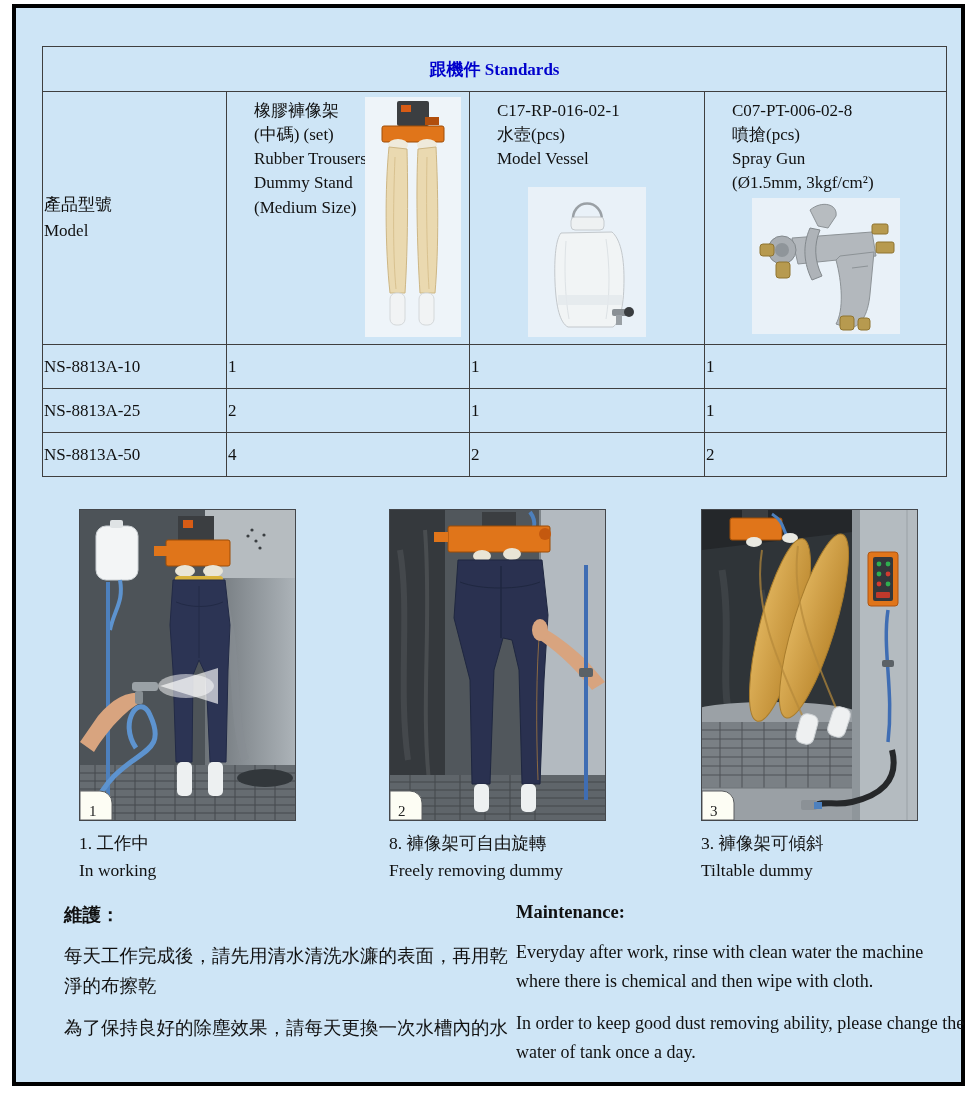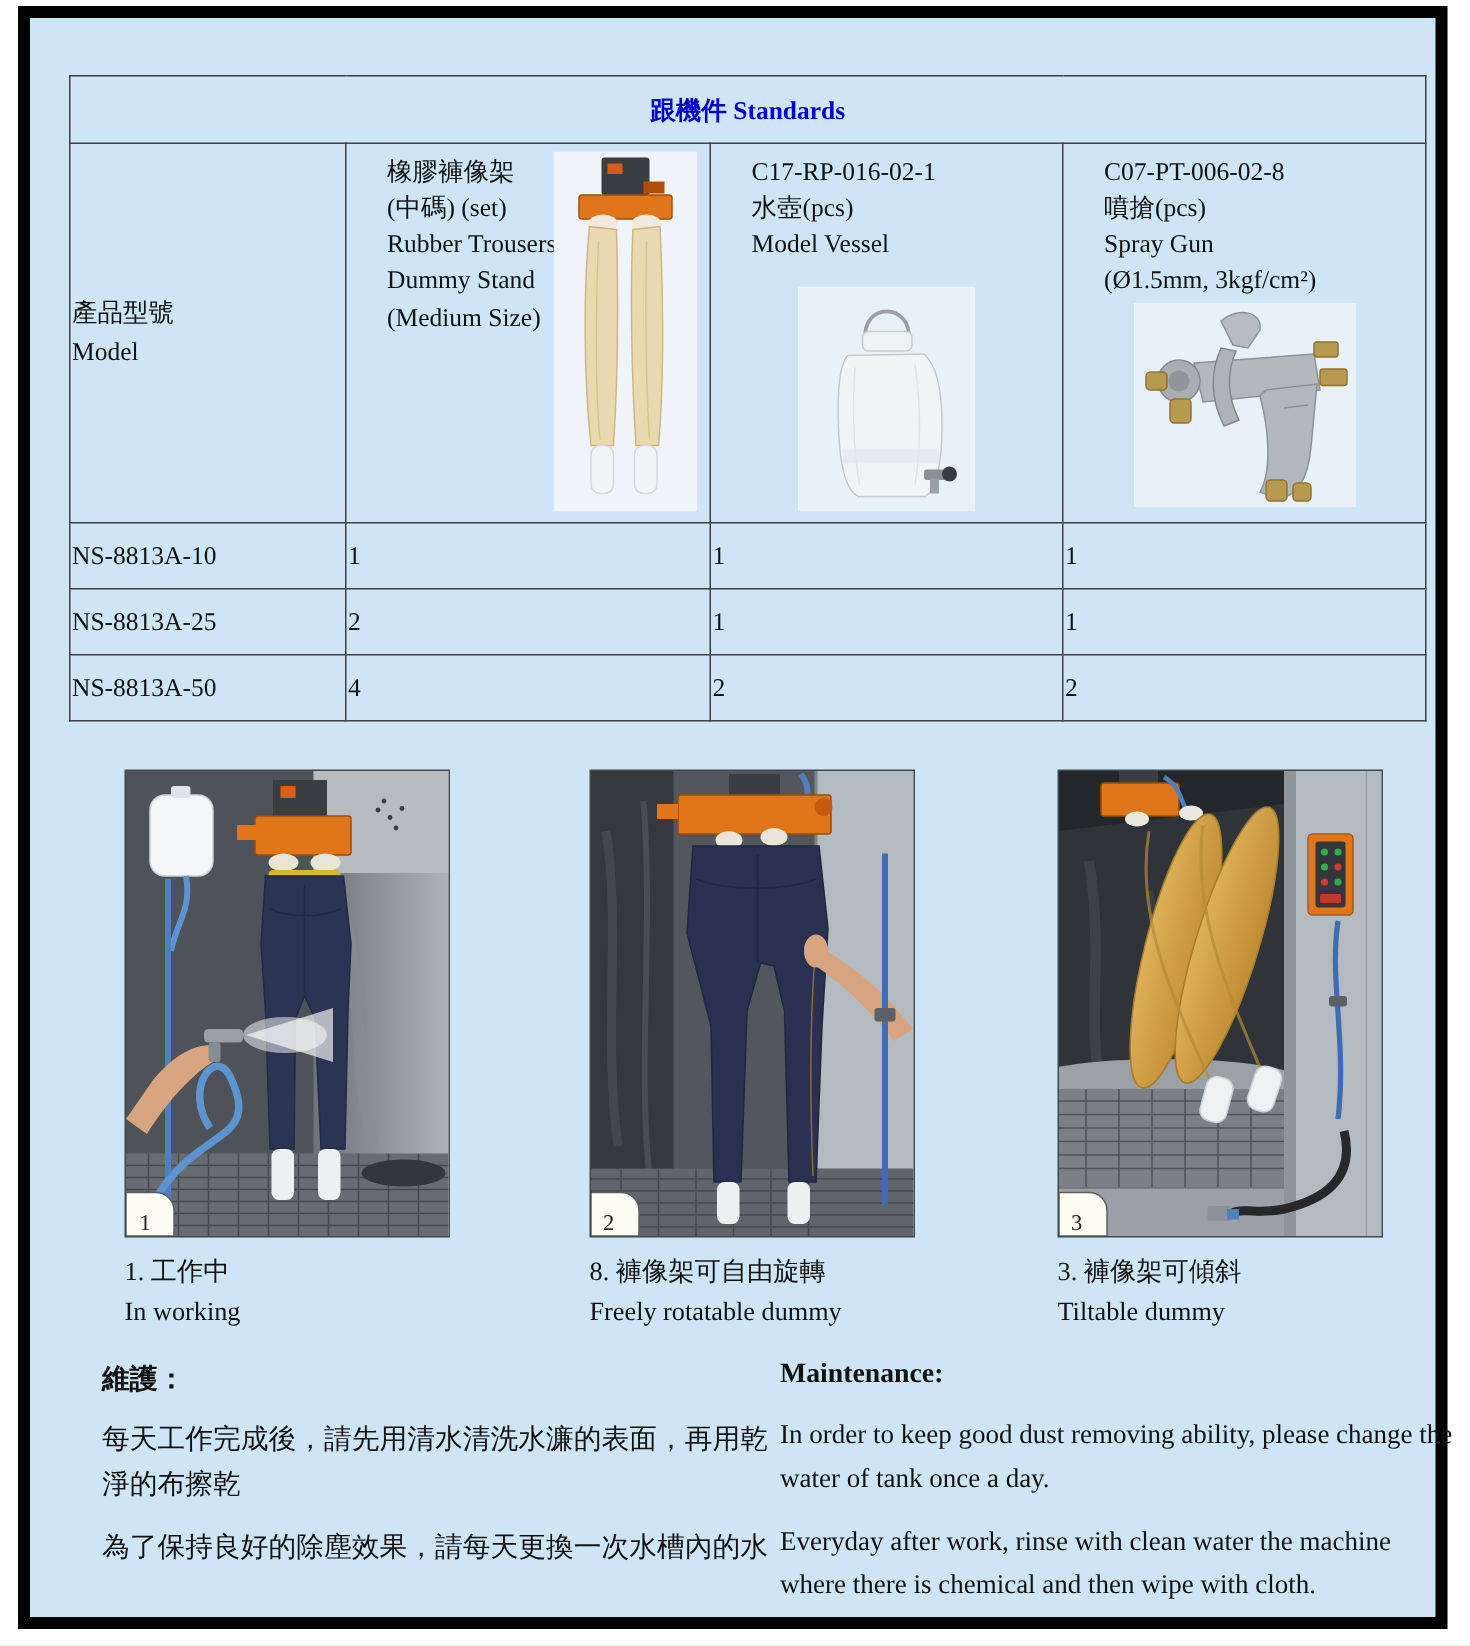--- a/index.html
+++ b/index.html
@@ -3,21 +3,21 @@
 <meta charset="utf-8">
 <style>
   html,body { margin:0; padding:0; }
   body {
     width:980px; height:1097px; position:relative;
     background:#ffffff; color:#111;
     font-family:"Liberation Serif","DejaVu Serif",serif;
   }
   .frame {
     position:absolute; left:12px; top:4px; width:953px; height:1082px;
-    box-sizing:border-box; background:#cee5f6; border:8px solid #000000;
+    box-sizing:border-box; background:#cee5f6; border:4px solid #000000;
   }
   
   .std-table {
     position:absolute; left:26px; top:38px; width:904px;
     border-collapse:collapse; table-layout:fixed;
   }
   .std-table td { border:1px solid #3f3f3f; font-size:17px; color:#111; }
   .title-cell { height:42px; text-align:center; font-weight:bold; font-size:18px; }
   .model-hdr-cell { text-align:left; vertical-align:middle; line-height:1.55; height:250px; }
   .hdr-cell { vertical-align:top; padding:7px 27px; position:relative; }
@@ -321,31 +321,31 @@
       <text x="8" y="306" font-size="15" fill="#222">3</text>
     </svg>
   </div>
 
   <div class="caption cap1">
     <div>1. 工作中</div>
     <div>In working</div>
   </div>
   <div class="caption cap2">
     <div>8. 褲像架可自由旋轉</div>
-    <div>Freely rotatable dummy</div>
+    <div>Freely removing dummy</div>
   </div>
   <div class="caption cap3">
     <div>3. 褲像架可傾斜</div>
     <div>Tiltable dummy</div>
   </div>
 
   <div class="maint-zh">
     <div class="maint-heading">維護：</div>
     <p>每天工作完成後，請先用清水清洗水濂的表面，再用乾淨的布擦乾</p>
     <p>為了保持良好的除塵效果，請每天更換一次水槽內的水</p>
   </div>
   <div class="maint-en">
     <div class="maint-heading">Maintenance:</div>
+    <p>Everyday after work, rinse with clean water the machine where there is chemical and then wipe with cloth.</p>
     <p>In order to keep good dust removing ability, please change the water of tank once a day.</p>
-    <p>Everyday after work, rinse with clean water the machine where there is chemical and then wipe with cloth.</p>
   </div>
 
 </div>
 
 </body></html>

